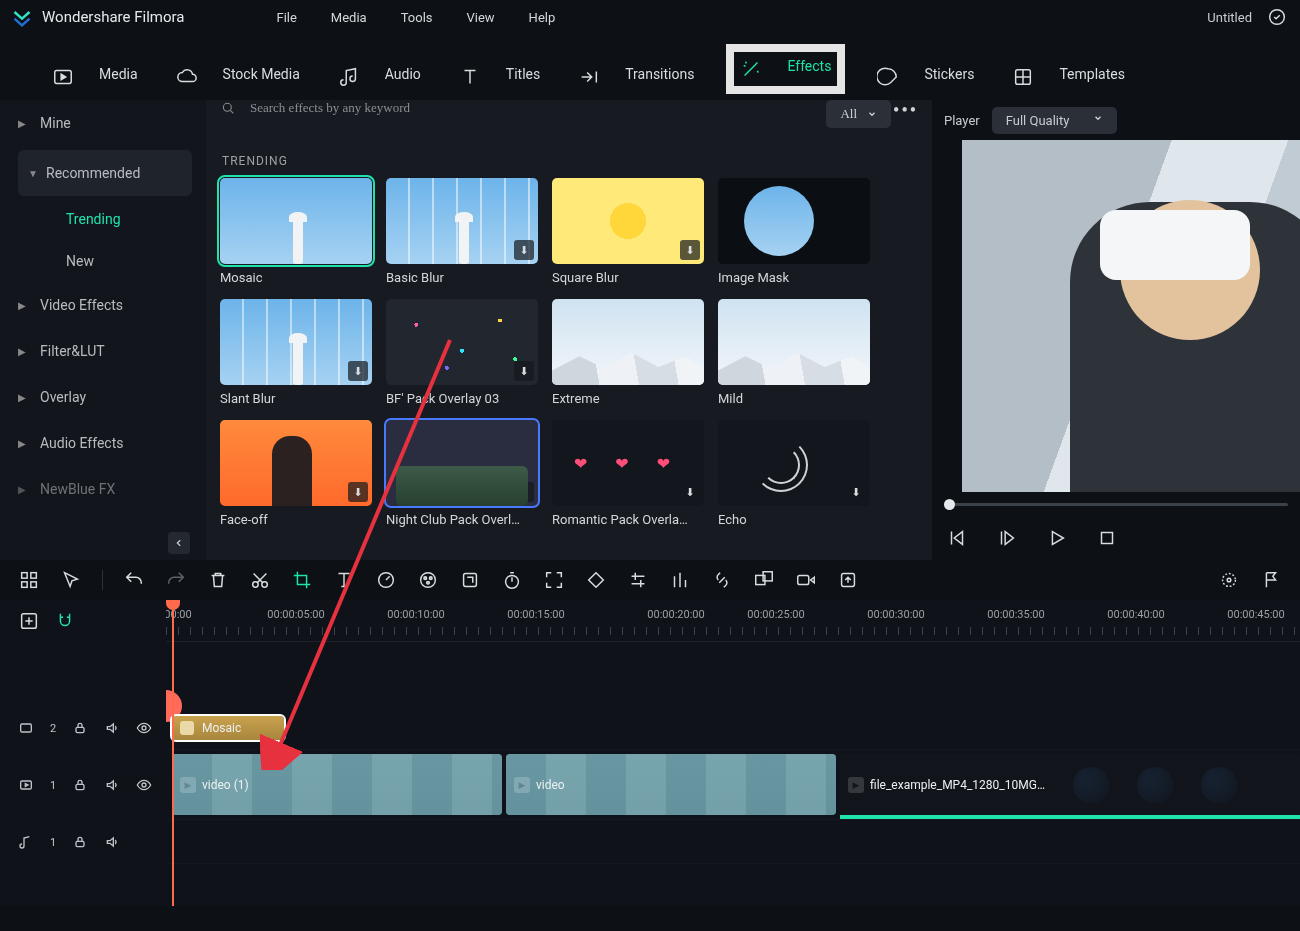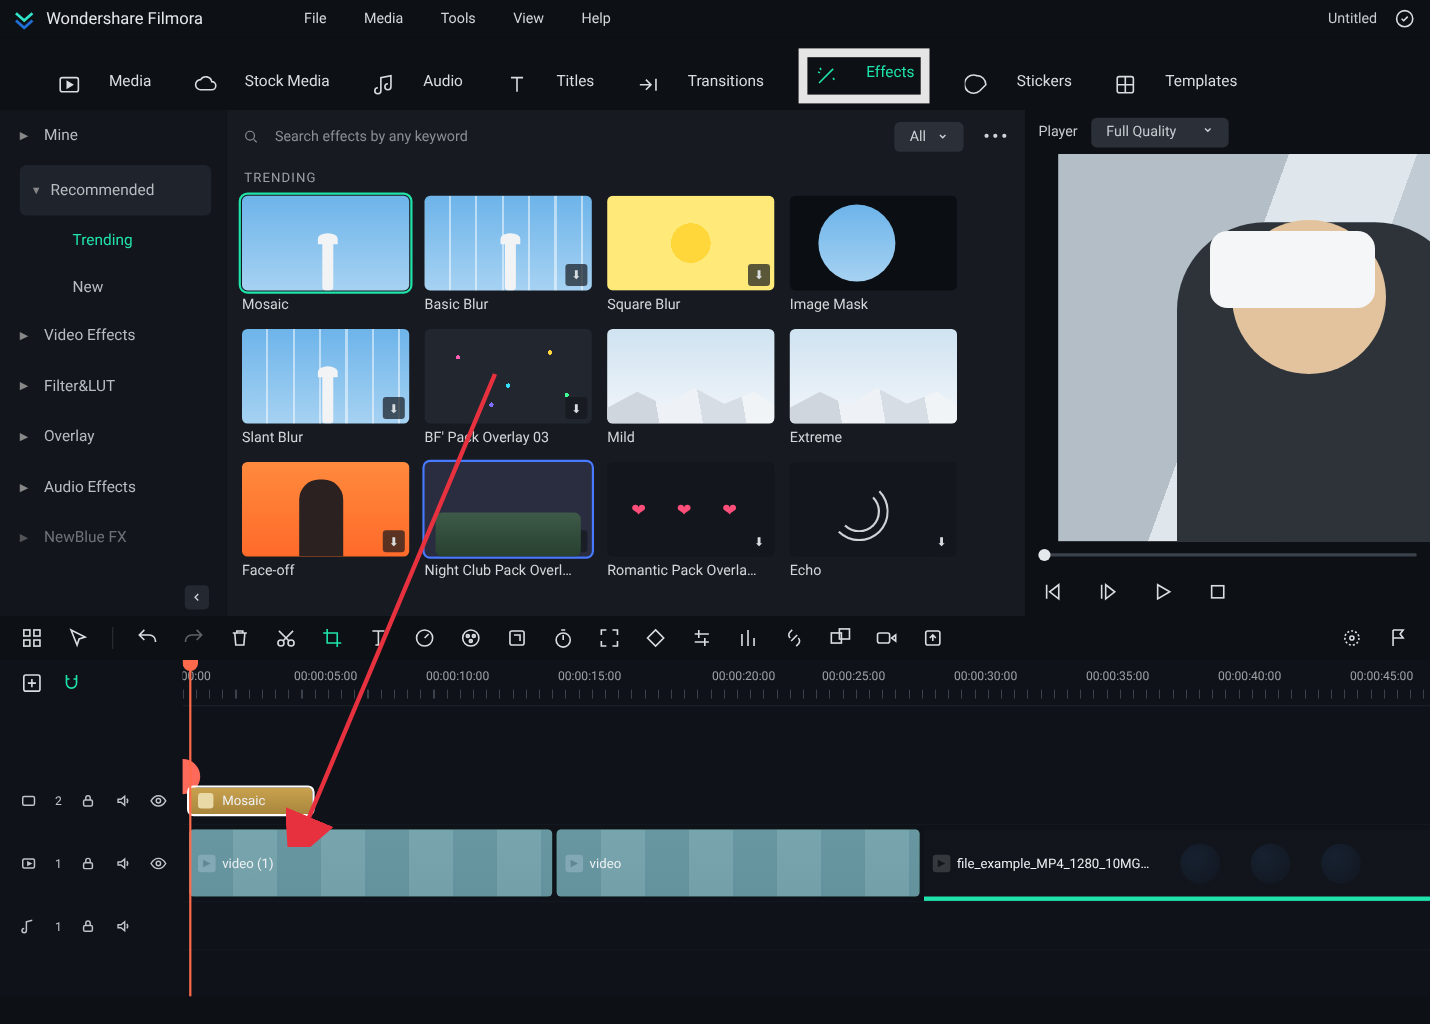--- a/index.html
+++ b/index.html
@@ -35,21 +35,21 @@
 .sidebar { width: 206px; background:#12161c; position:relative; }
 .sidecat { display:flex; align-items:center; height:46px; padding-left:40px; color:#b8bcc0; cursor:pointer; font-size:14px; position:relative;}
 .sidecat .caret { position:absolute; left:18px; font-size:10px; color:#888;}
 .sidecat.expanded{ background:#1f242c; border-radius:6px; margin:4px 14px 2px 18px; padding-left:28px;}
 .sidecat.expanded .caret{ left:10px;}
 .sidecat.child{ padding-left:66px; height:42px;}
 .sidecat.child.active{ color:#1fe3aa;}
 .sidebar-collapse{ position:absolute; bottom:6px; right:16px; width:22px; height:22px; background:#232831; border-radius:4px; display:flex; align-items:center; justify-content:center;}
 
 .browser { flex: 1; background:#171b21; display:flex; flex-direction:column; padding:0 14px; }
-.search-row{ display:flex; align-items:center; height:48px; gap:18px;}
+.search-row{ display:flex; align-items:flex-start; height:48px; gap:2px;font-family:Liberation Serif, serif;}
 .search-row .srch{ flex:1; display:flex; align-items:center; gap:14px; color:#8a8f94;}
 .dropdown-all{ background:#2a2f38; border-radius:5px; padding:6px 14px; display:flex; align-items:center; gap:10px; color:#cfd3d6;}
 .kebab{color:#cfd3d6; font-size:18px; letter-spacing:2px;}
 .section-label{ font-size:12px; letter-spacing:1px; color:#9da1a5; margin:6px 0 10px 2px;}
 .grid{ display:grid; grid-template-columns: repeat(4, 152px); gap:14px 14px; }
 .card{ width:152px; }
 .thumb{ width:152px; height:86px; border-radius:5px; position:relative; overflow:hidden; background:#223;}
 .thumb.sel{ outline:2px solid #1fe3aa; outline-offset:1px;}
 .thumb .dl{ position:absolute; right:4px; bottom:4px; width:20px; height:20px; background:rgba(20,24,30,.7); border-radius:3px; display:flex; align-items:center; justify-content:center; color:#d9dde0; font-size:11px;}
 .card .cap{ margin-top:6px; color:#d3d7da; font-size:13px; white-space:nowrap; overflow:hidden; text-overflow:ellipsis;}
@@ -313,25 +313,25 @@
           <div class="cap">Slant Blur</div>
         </div>
         <div class="card">
           <div class="thumb confetti">
             <div class="dl">⬇</div>
           </div>
           <div class="cap">BF' Pack Overlay 03</div>
         </div>
         <div class="card">
           <div class="thumb mount"></div>
+          <div class="cap">Extreme</div>
+        </div>
+        <div class="card">
+          <div class="thumb mount"></div>
           <div class="cap">Mild</div>
-        </div>
-        <div class="card">
-          <div class="thumb mount"></div>
-          <div class="cap">Extreme</div>
         </div>
         <div class="card">
           <div class="thumb orange">
             <div class="dl">⬇</div>
           </div>
           <div class="cap">Face-off</div>
         </div>
         <div class="card">
           <div class="thumb night highlight-sel">
             <div class="dl">⬇</div>

